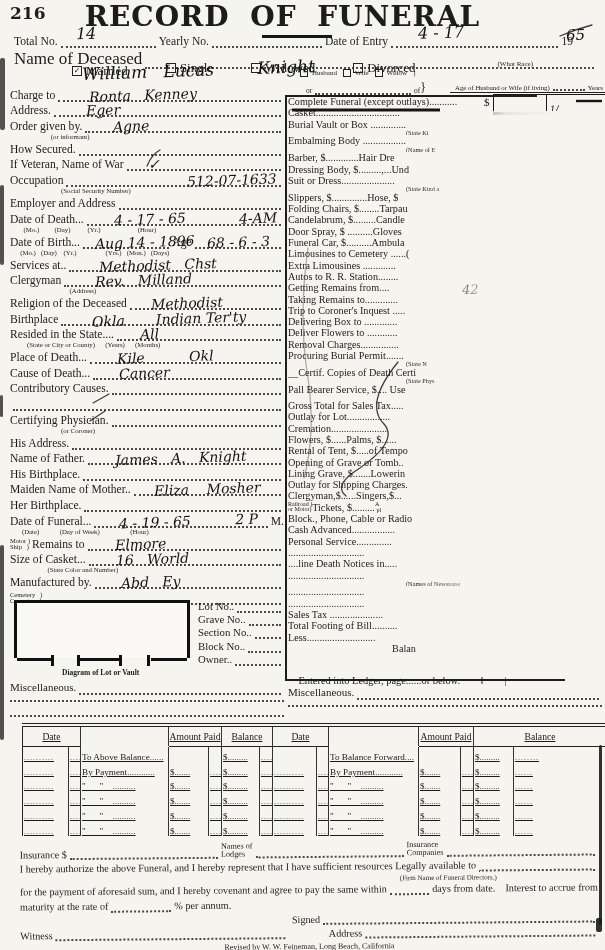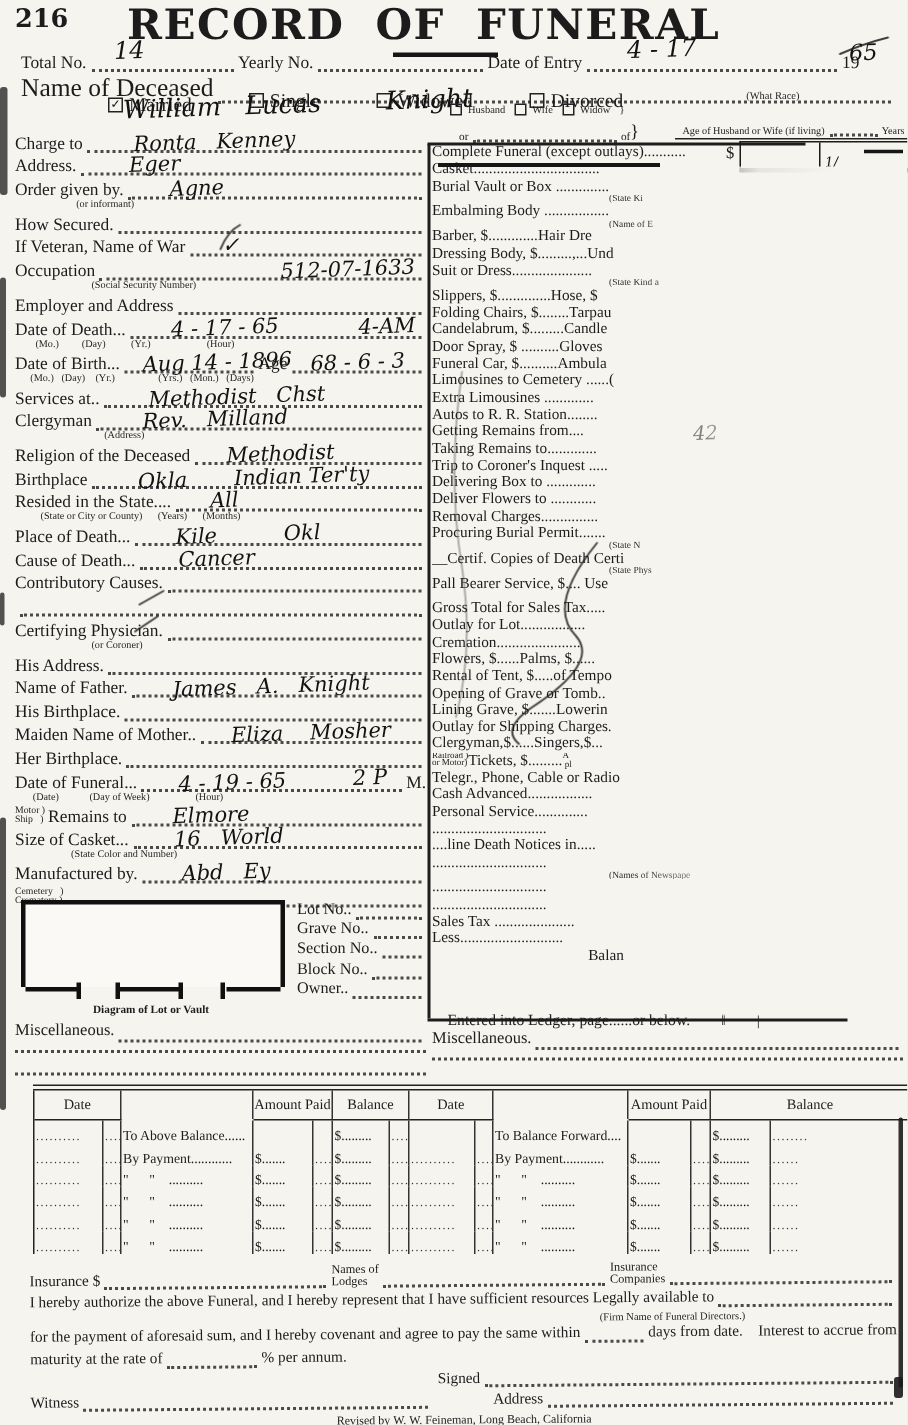--- a/index.html
+++ b/index.html
@@ -61,21 +61,21 @@
   
   #lot-rows{position:absolute;left:198px;top:599px;width:86px;}
   .lotrow{display:flex;align-items:center;height:13.4px;font-size:10.8px;}
   .vault{position:absolute;left:14px;top:600px;width:170px;height:55px;border:3px solid #101010;border-bottom:none;background:#faf9f5;}
   .vseg{position:absolute;bottom:-3px;height:3px;background:#101010;}
   .vstub{position:absolute;top:52px;width:3px;height:11px;background:#101010;}
   .vault-caption{position:absolute;left:30px;top:668px;font-size:7.5px;font-weight:bold;padding-left:32px;}
   
   .rule2{position:absolute;left:22px;top:723px;width:583px;height:2px;border-top:1.2px solid #222;border-bottom:1.2px solid #222;}
   #pay-table{position:absolute;left:22px;top:727px;width:583px;border-left:1px solid #222;}
-  .trow{display:grid;grid-template-columns:46px 12px 88px 40px 13px 38px 13px 44px 12px 90px 42px 13px 40px 1fr;}
+  .trow{display:grid;grid-template-columns:46px 12px 88px 40px 13px 38px 13px 44px 12px 90px 42px 13px 40px 1fr;text-decoration:underline;}
   .tcell{border-right:1px solid #333;height:14.8px;display:flex;align-items:flex-end;overflow:hidden;
          font-size:9px;white-space:pre;padding:0 1px;}
   .tcell.hdr{height:19px;align-items:center;justify-content:center;font-size:9.6px;}
   .tcell.hdr.underl{border-bottom:1px solid #222;}
   .tcell.dots{font-size:8px;letter-spacing:1px;color:#333;}
   .tcell.desc{font-size:9.2px;}
   .tcell.nob{border-right:none;}
   
   .footer{position:absolute;left:20px;top:842px;width:578px;transform:rotate(-0.5deg);font-size:10.2px;}
   .frow{display:flex;align-items:flex-end;margin-bottom:2px;}
@@ -387,30 +387,31 @@
       <div class="crow">Cremation......................</div>
       <div class="crow">Flowers, $......Palms, $......</div>
       <div class="crow">Rental of Tent, $.....of Tempo</div>
       <div class="crow">Opening of Grave or Tomb..</div>
       <div class="crow">Lining Grave, $.......Lowerin</div>
       <div class="crow">Outlay for Shipping Charges.</div>
       <div class="crow">Clergyman,$......Singers,$...</div>
       <div class="crow"><span class="cstack">Railroad )
 or Motor)</span>Tickets, $.........<span class="ctail">A
  pl</span></div>
-      <div class="crow">Telegr., Phone, Cable or Radio</div>
+      <div class="crow">Block., Phone, Cable or Radio</div>
       <div class="crow">Cash Advanced.................</div>
       <div class="crow">Personal Service..............</div>
       <div class="crow">..............................</div>
       <div class="crow">....line Death Notices in.....</div>
       <div class="crow">..............................</div>
       <div class="csub">(Names of Newspape</div>
       <div class="crow">..............................</div>
       <div class="crow">..............................</div>
       <div class="crow">Sales Tax .....................</div>
+      <div class="crow">Total Footing of Bill..........</div>
       <div class="crow">Less...........................</div>
       <div class="crow center">Balan</div>
     </div>
   <span class="dollar">$</span>
   <div class="price-box">
     <div class="price-div"></div>
     <span class="hw price-hw">1/</span>
   </div>
   <div class="fade-overlay"></div>
 

